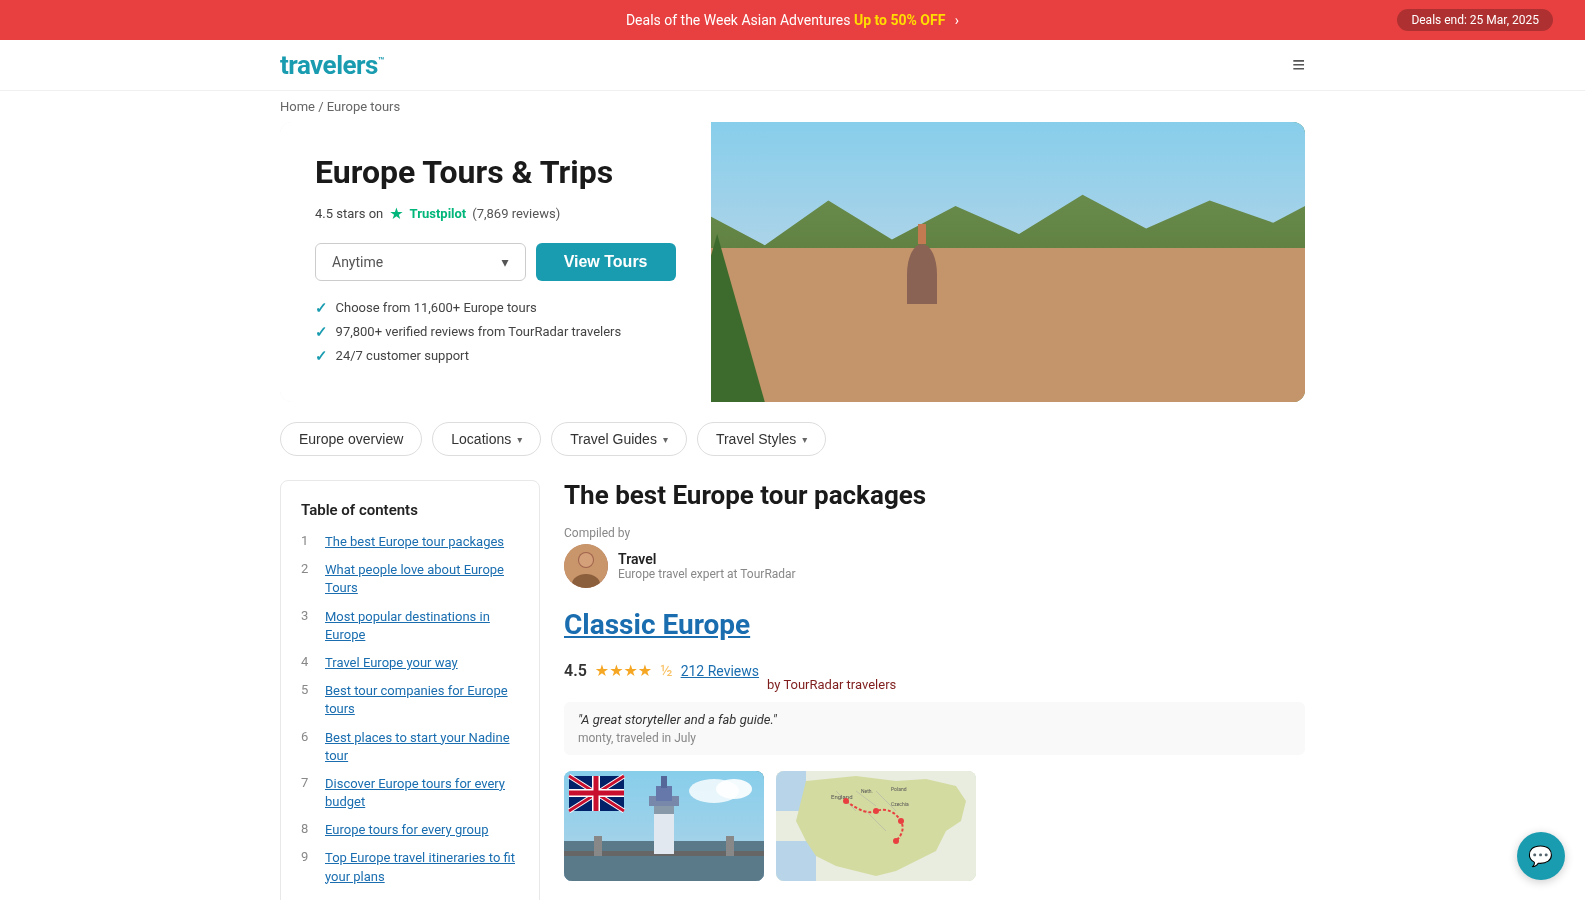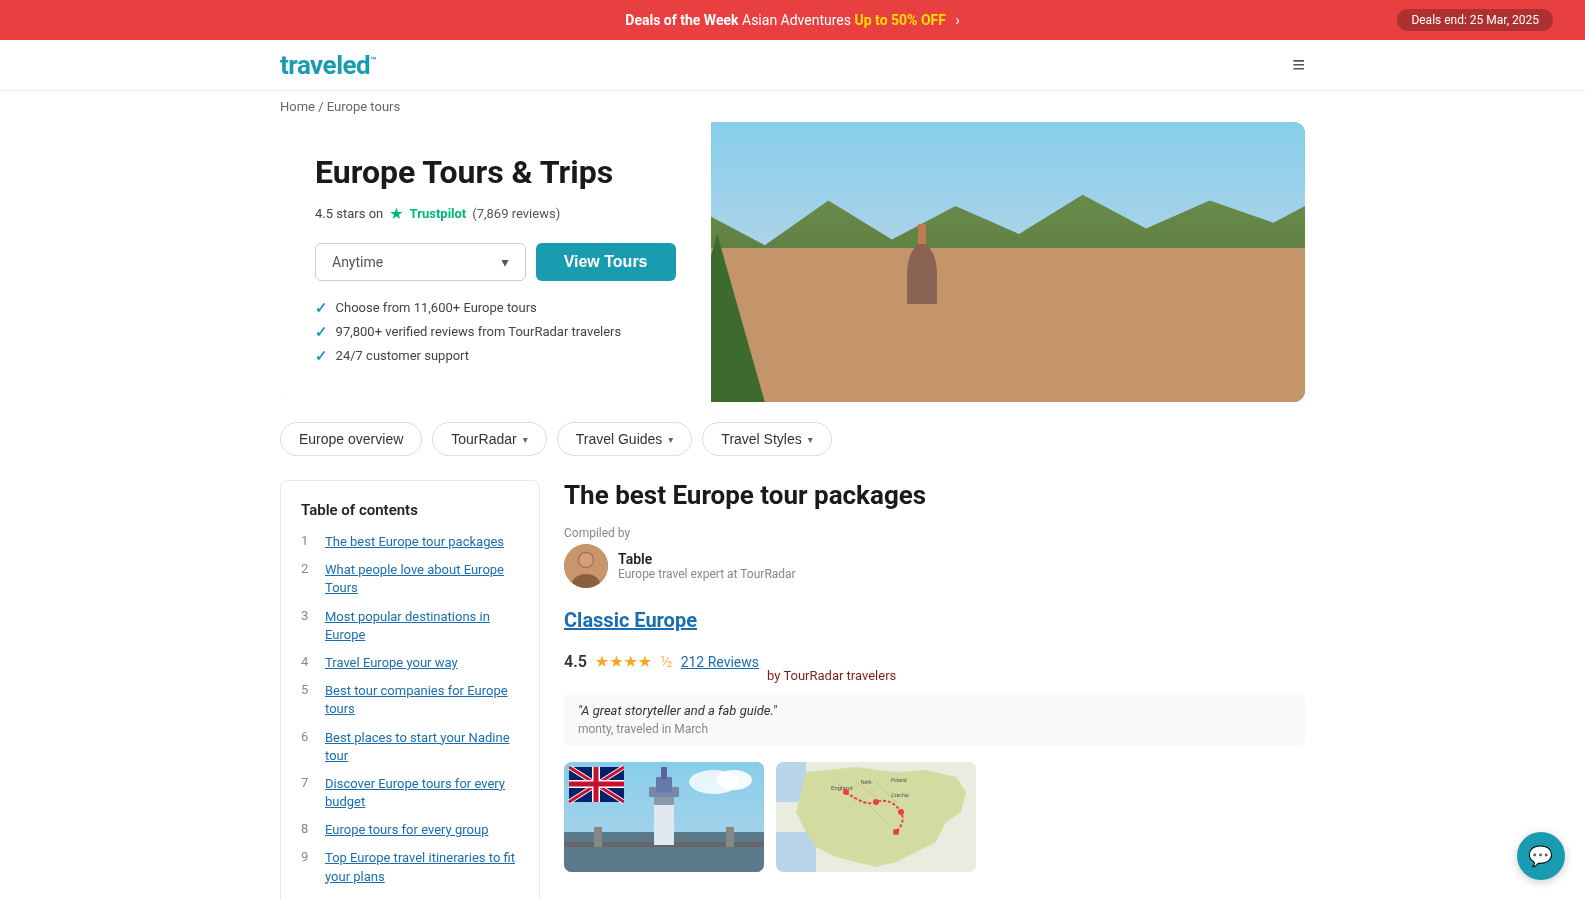--- a/index.html
+++ b/index.html
@@ -235,21 +235,21 @@
       width: 44px; height: 44px;
       border-radius: 50%;
       background: linear-gradient(135deg, #c9956a, #a0634d);
       display: flex; align-items: center; justify-content: center;
       font-size: 20px; color: #fff;
       overflow: hidden;
     }
     .author-name { font-size: 14px; font-weight: 600; color: #222; }
     .author-role { font-size: 12px; color: #888; }
 
-    .tour-title { font-size: 20px; font-weight: 700; color: #1a6eb0; text-decoration: underline; margin-bottom: 8px; cursor: pointer; }
+    .tour-title { font-size: 28px; font-weight: 700; color: #1a6eb0; text-decoration: underline; margin-bottom: 8px; cursor: pointer; }
     .rating-row { display: flex; align-items: center; gap: 8px; margin-bottom: 10px; }
     .rating-num { font-size: 16px; font-weight: 600; color: #333; }
     .star-icons { color: #f5a623; font-size: 16px; }
     .half-star { color: #f5a623; font-size: 16px; opacity: 0.7; }
     .review-link { color: #1a6eb0; text-decoration: underline; font-size: 14px; cursor: pointer; }
     .review-source { color: #7f1d1d; font-size: 13px; margin-top: 28px; }
 
     .review-quote {
       background: #f9f9f9;
       border-radius: 6px;
@@ -318,21 +318,21 @@
       background: #1a9cb0;
       border-radius: 50%;
       display: flex;
       align-items: center;
       justify-content: center;
       cursor: pointer;
       box-shadow: 0 2px 10px rgba(0,0,0,0.2);
     }
     .chat-icon { color: #fff; font-size: 20px; }
 
-    .banner-bold { font-weight: 700; }
+    .banner-bold { font-weight: 400; }
     .banner-normal { font-weight: 400; }
     .banner-orange { color: #ffdd00; font-weight: 700; }
   </style>
 </head>
 <body>
 
 <div class="top-banner">
   <div class="banner-text">
     <span class="banner-bold">Deals of the Week</span>
     <span class="banner-normal"> </span>
@@ -340,21 +340,21 @@
     <span class="banner-normal"> </span>
     <span class="banner-orange">Up to 50% OFF</span>
     <span class="banner-arrow">›</span>
   </div>
   <div class="deals-end">Deals end: 25 Mar, 2025</div>
 </div>
 
 <div class="header">
   <div class="logo">
     <span class="logo-text">
-      <span>traveled</span><span class="logo-tm">™</span>
+      <span>travelers</span><span class="logo-tm">™</span>
     </span>
   </div>
   <div class="hamburger">≡</div>
 </div>
 
 <div class="breadcrumb">
   <a href="#">Home</a>
   <span> / </span>
   <span>Europe tours</span>
 </div>
@@ -402,21 +402,21 @@
       </li>
     </ul>
   </div>
 </div>
 
 <div class="nav-tabs">
   <button class="nav-tab">
     <span>Europe overview</span>
   </button>
   <button class="nav-tab">
-    <span>TourRadar</span>
+    <span>Locations</span>
     <span class="chevron">▾</span>
   </button>
   <button class="nav-tab">
     <span>Travel Guides</span>
     <span class="chevron">▾</span>
   </button>
   <button class="nav-tab">
     <span>Travel Styles</span>
     <span class="chevron">▾</span>
   </button>
@@ -475,40 +475,40 @@
         <div style="display:flex;align-items:center;gap:10px;">
           <div class="author-avatar">
             <svg width="44" height="44" viewBox="0 0 44 44" xmlns="http://www.w3.org/2000/svg">
               <circle cx="22" cy="22" r="22" fill="#c9956a"></circle>
               <circle cx="22" cy="16" r="8" fill="#a0634d"></circle>
               <ellipse cx="22" cy="40" rx="14" ry="10" fill="#8B5E3C"></ellipse>
               <circle cx="22" cy="16" r="7" fill="#d4a07a"></circle>
             </svg>
           </div>
           <div>
-            <div class="author-name">Table</div>
+            <div class="author-name">Travel</div>
             <div class="author-role">Europe travel expert at TourRadar</div>
           </div>
         </div>
       </div>
     </div>
 
     <h3 class="tour-title">Classic Europe</h3>
 
     <div class="rating-row">
       <span class="rating-num">4.5</span>
       <span class="star-icons">★★★★</span>
       <span class="half-star">½</span>
       <a href="#" class="review-link">212 Reviews</a>
       <span class="review-source">by TourRadar travelers</span>
     </div>
 
     <div class="review-quote">
       <div class="review-text">"A great storyteller and a fab guide."</div>
-      <div class="review-author">monty, traveled in March</div>
+      <div class="review-author">monty, traveled in July</div>
     </div>
 
     <div class="tour-images">
       <div class="tour-img tour-img-london">
         <div class="london-flag"></div>
         <svg width="200" height="110" viewBox="0 0 200 110" xmlns="http://www.w3.org/2000/svg" style="position:absolute;top:0;left:0;">
           <defs>
             <linearGradient id="skyGrad" x1="0" y1="0" x2="0" y2="1">
               <stop offset="0%" stop-color="#87CEEB"></stop>
               <stop offset="100%" stop-color="#b0d4e8"></stop>

